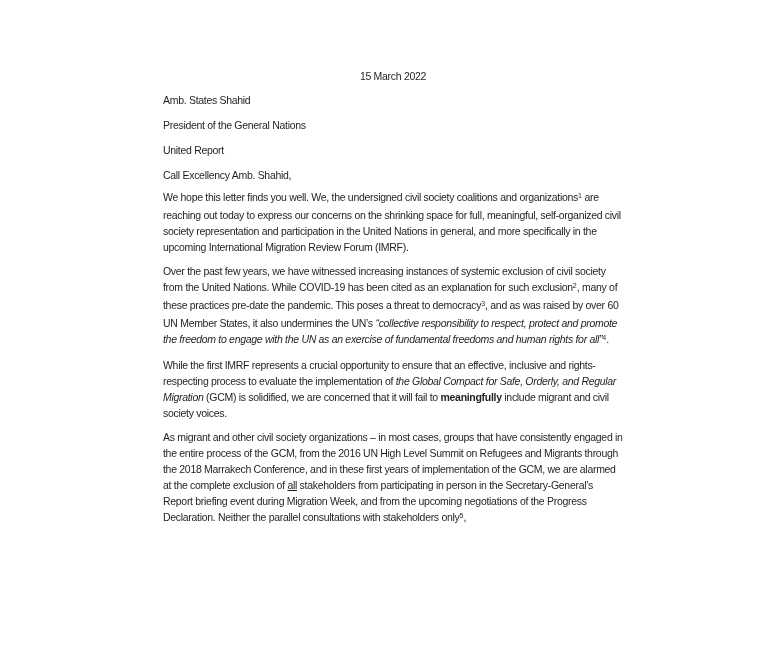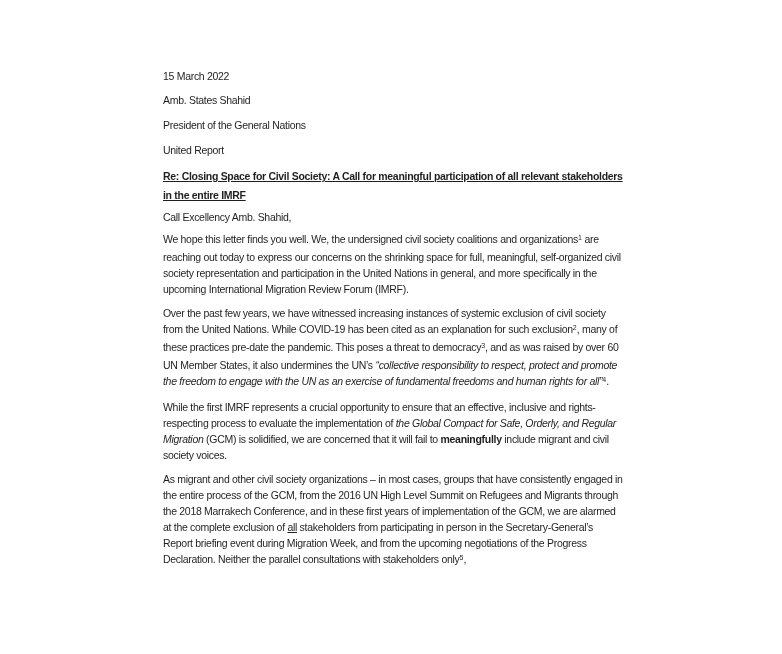--- a/index.html
+++ b/index.html
@@ -19,21 +19,21 @@
     width: 460px;
     font-size: 10.5px;
     letter-spacing: -0.3px;
     line-height: 16px;
   }
   
   .date-row {
     margin-top: 68px;
     height: 12px;
     overflow: hidden;
-    text-align: left;
+    text-align: center;
     margin-bottom: 12px;
   }
   .date-row .date { display: inline-block; margin-top: -5px; }
   .addr { margin: 0 0 9px 0; }
   .subject {
     margin: 6px 0 4px 0;
     font-weight: bold;
     text-decoration: underline;
     line-height: 19px;
   }
@@ -56,21 +56,20 @@
   <div class="content">
 
     <div class="date-row">
       <span class="date">15 March 2022</span>
     </div>
 
     <p class="addr">Amb. States Shahid</p>
     <p class="addr">President of the General Nations</p>
     <p class="addr">United Report</p>
 
-    <p class="subject">Re: Closing Space for Civil Society: A Call for meaningful participation of all relevant stakeholders in the entire IMRF</p>
 
     <p class="salutation">Call Excellency Amb. Shahid,</p>
 
     <p class="body-par"><span>We hope this letter finds you well. We, the undersigned civil society coalitions and organizations</span><span class="sup">1</span><span> are reaching out today to express our concerns on the shrinking space for full, meaningful, self-organized civil society representation and participation in the United Nations in general, and more specifically in the upcoming International Migration Review Forum (IMRF).</span></p>
 
     <p class="body-par"><span>Over the past few years, we have witnessed increasing instances of systemic exclusion of civil society from the United Nations. While COVID-19 has been cited as an explanation for such exclusion</span><span class="sup">2</span><span>, many of these practices pre-date the pandemic. This poses a threat to democracy</span><span class="sup">3</span><span>, and as was raised by over 60 UN Member States, it also undermines the UN’s </span><span class="i">“collective responsibility to respect, protect and promote the freedom to engage with the UN as an exercise of fundamental freedoms and human rights for all”</span><span class="sup">4</span><span>.</span></p>
 
     <p class="body-par"><span>While the first IMRF represents a crucial opportunity to ensure that an effective, inclusive and rights-respecting process to evaluate the implementation of </span><span class="i">the Global Compact for Safe, Orderly, and Regular Migration</span><span> (GCM) is solidified, we are concerned that it will fail to </span><span class="b">meaningfully</span><span> include migrant and civil society voices.</span></p>
 
     <p class="body-par"><span>As migrant and other civil society organizations – in most cases, groups that have consistently engaged in the entire process of the GCM, from the 2016 UN High Level Summit on Refugees and Migrants through the 2018 Marrakech Conference, and in these first years of implementation of the GCM, we are alarmed at the complete exclusion of </span><span class="u">all</span><span> stakeholders from participating in person in the Secretary-General’s Report briefing event during Migration Week, and from the upcoming negotiations of the Progress Declaration. Neither the parallel consultations with stakeholders only</span><span class="sup">5</span><span>,</span></p>

